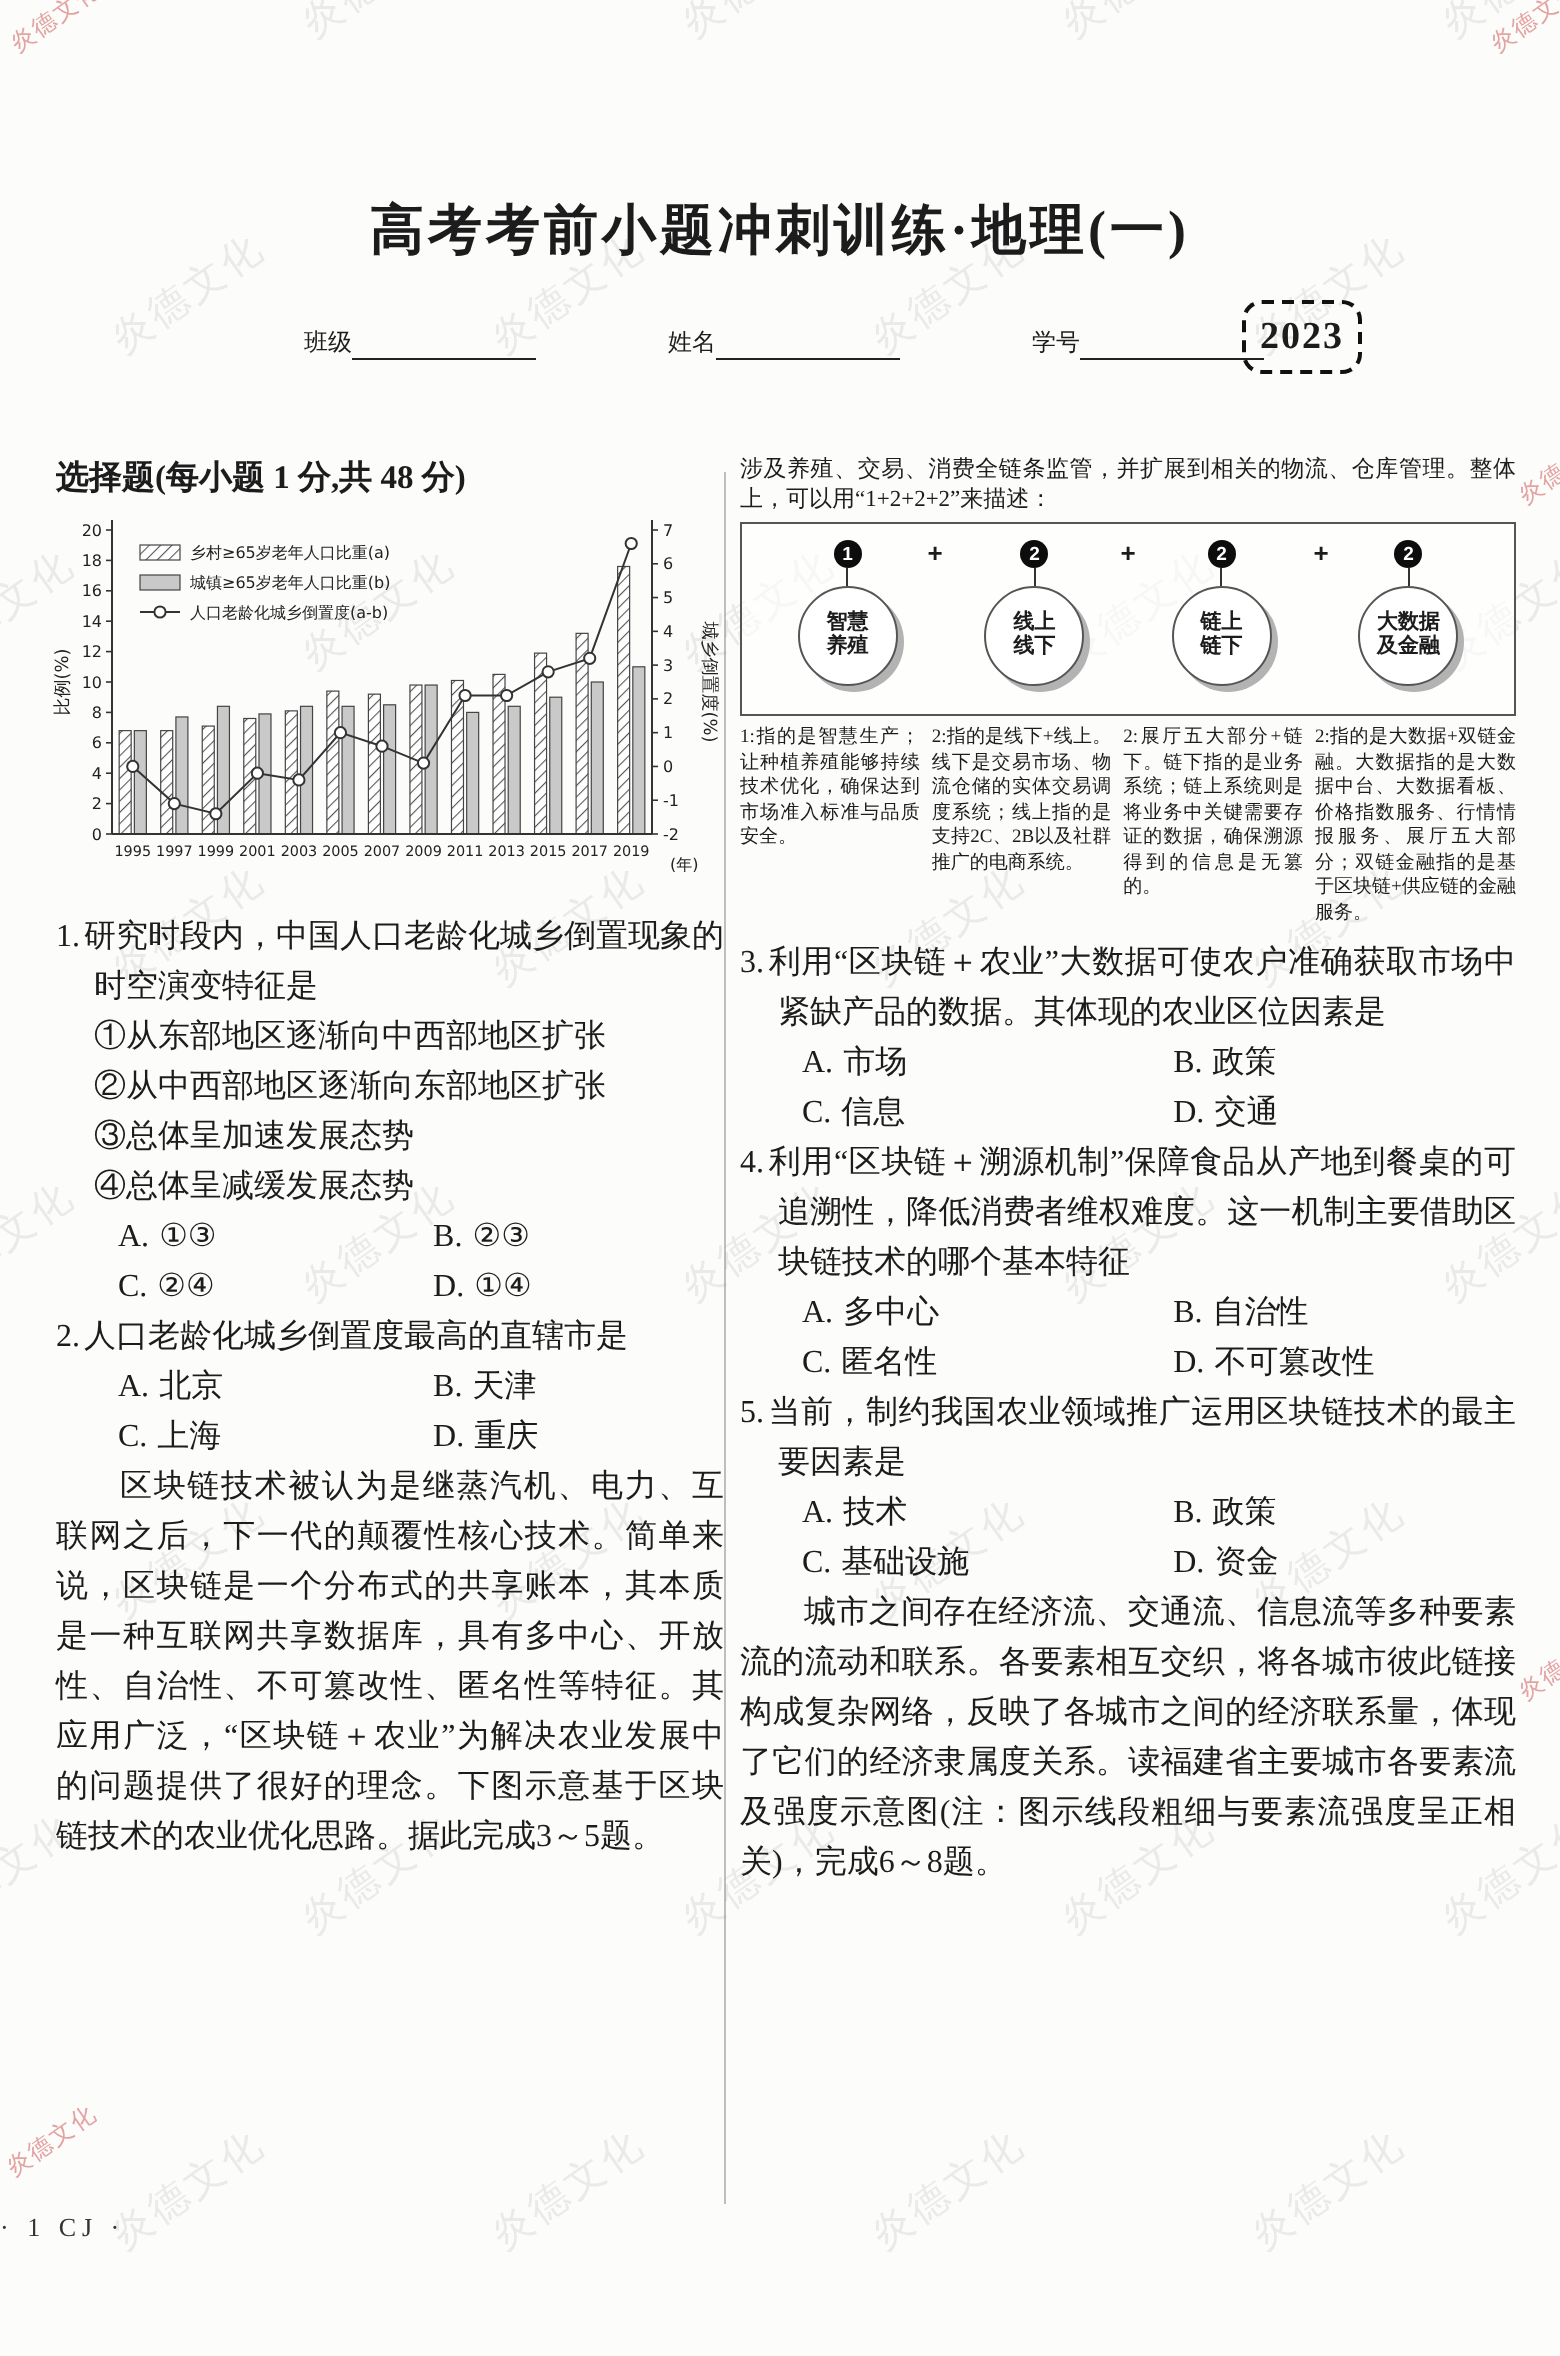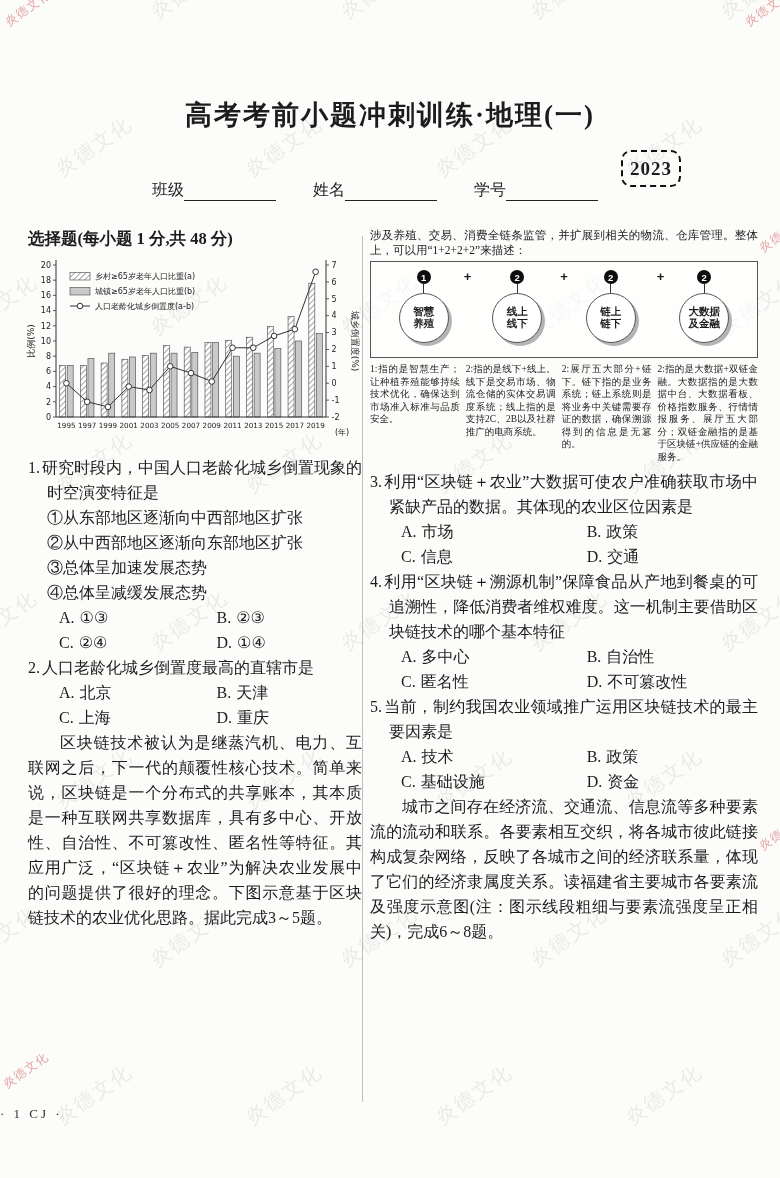--- a/index.html
+++ b/index.html
@@ -11,22 +11,22 @@
   
   .wm-layer { position:absolute; inset:0; z-index:0; pointer-events:none; }
   .wm { position:absolute; transform:rotate(-35deg); font-size:20px;
         color:rgba(145,145,145,0.16); letter-spacing:2px; white-space:nowrap;
         font-family:"Liberation Sans", sans-serif; }
   .wm-red { color:rgba(205,90,90,0.55); font-size:12px; letter-spacing:1px; }
 
   
   .header-title { position:absolute; z-index:1; top:97px; left:0; width:100%;
     text-align:center; font-size:27px; font-weight:bold; letter-spacing:2px; }
-  .fields-row { position:absolute; z-index:1; top:180px; left:152px;
-    display:flex; gap:37px; font-size:16px; }
+  .fields-row { position:absolute; z-index:1; top:163px; left:152px;
+    display:flex; gap:66px; font-size:12px; }
   .field { display:flex; align-items:flex-end; }
   .blank { display:inline-block; width:92px; border-bottom:1px solid #222; height:16px; }
   .year-badge { position:absolute; z-index:1; top:150px; left:621px;
     width:56px; height:33px; border:2px dashed #111; border-radius:10px;
     display:flex; align-items:center; justify-content:center;
     font-size:19px; font-weight:bold; letter-spacing:1px; }
 
   
   .col-divider { position:absolute; z-index:1; top:236px; left:362px;
     width:1px; height:866px; background:#8a8a8a; opacity:.55; }

